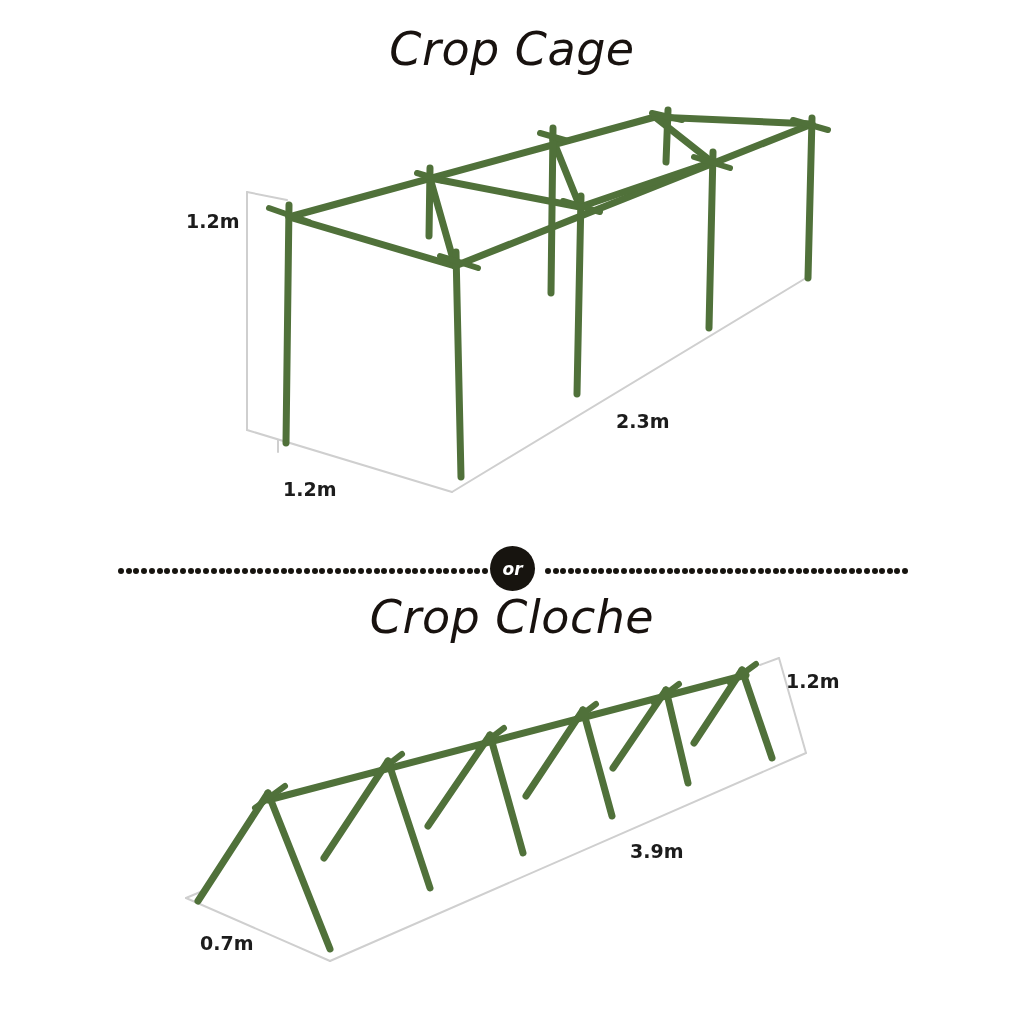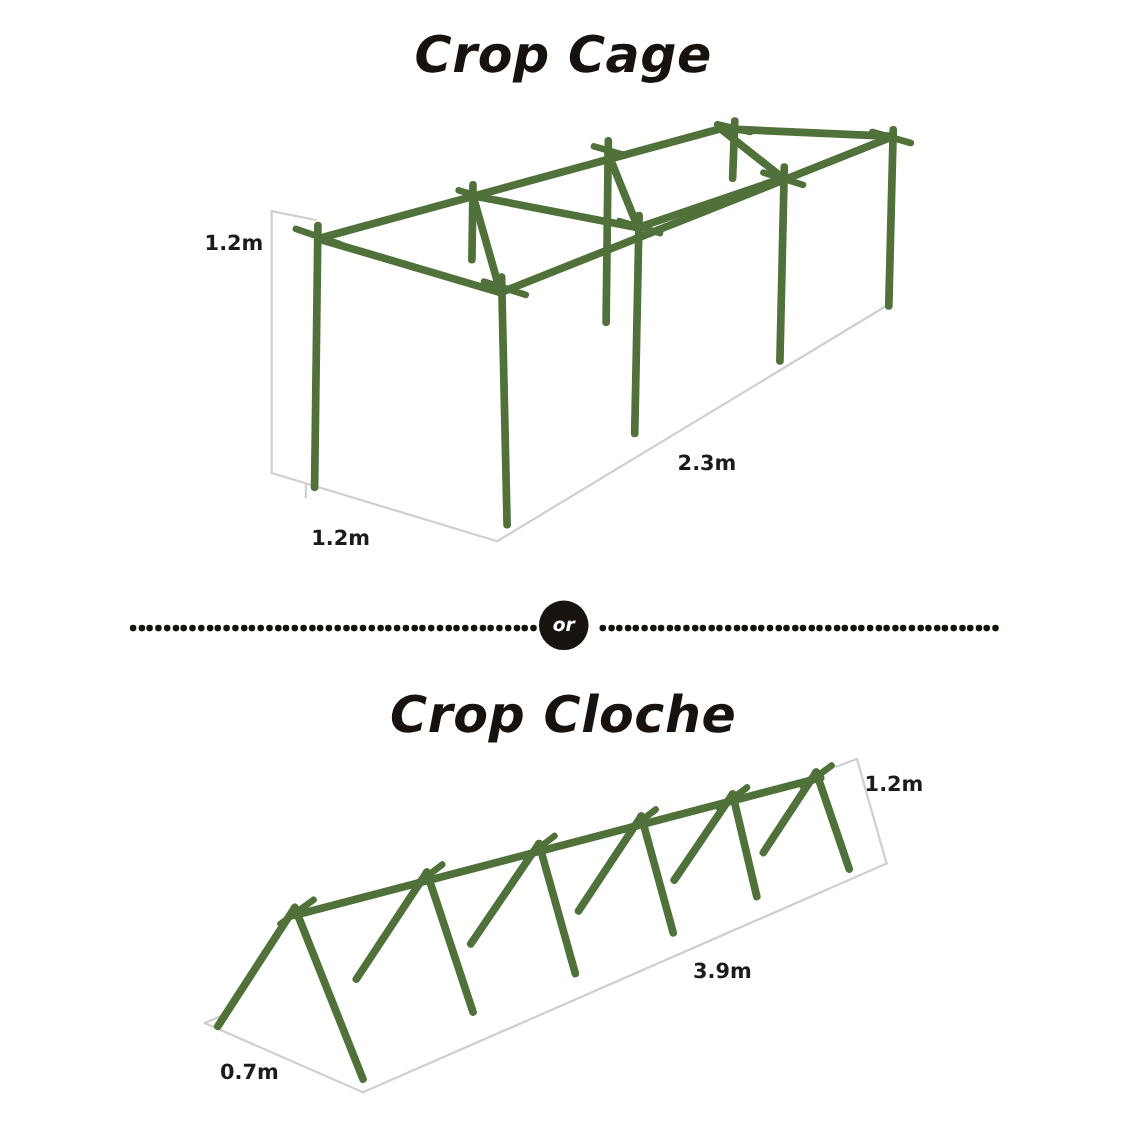--- a/index.html
+++ b/index.html
@@ -18,28 +18,28 @@
     position: relative;
     width: 1024px;
     height: 1024px;
   }
   .panel {
     position: absolute;
     left: 0;
     width: 1024px;
   }
   #panel-cage { top: 0; height: 520px; }
-  #panel-cloche { top: 600px; height: 424px; }
+  #panel-cloche { top: 568px; height: 424px; }
 
   .title {
     position: absolute;
     width: 100%;
     text-align: center;
     font-family: "DejaVu Sans", sans-serif;
-    font-weight: bold;
+    font-weight: normal;
     font-style: italic;
     color: #18120f;
     letter-spacing: 0.5px;
   }
   #cage-title {
     top: 22px;
     font-size: 46px;
     line-height: 54px;
   }
   #cloche-title {

